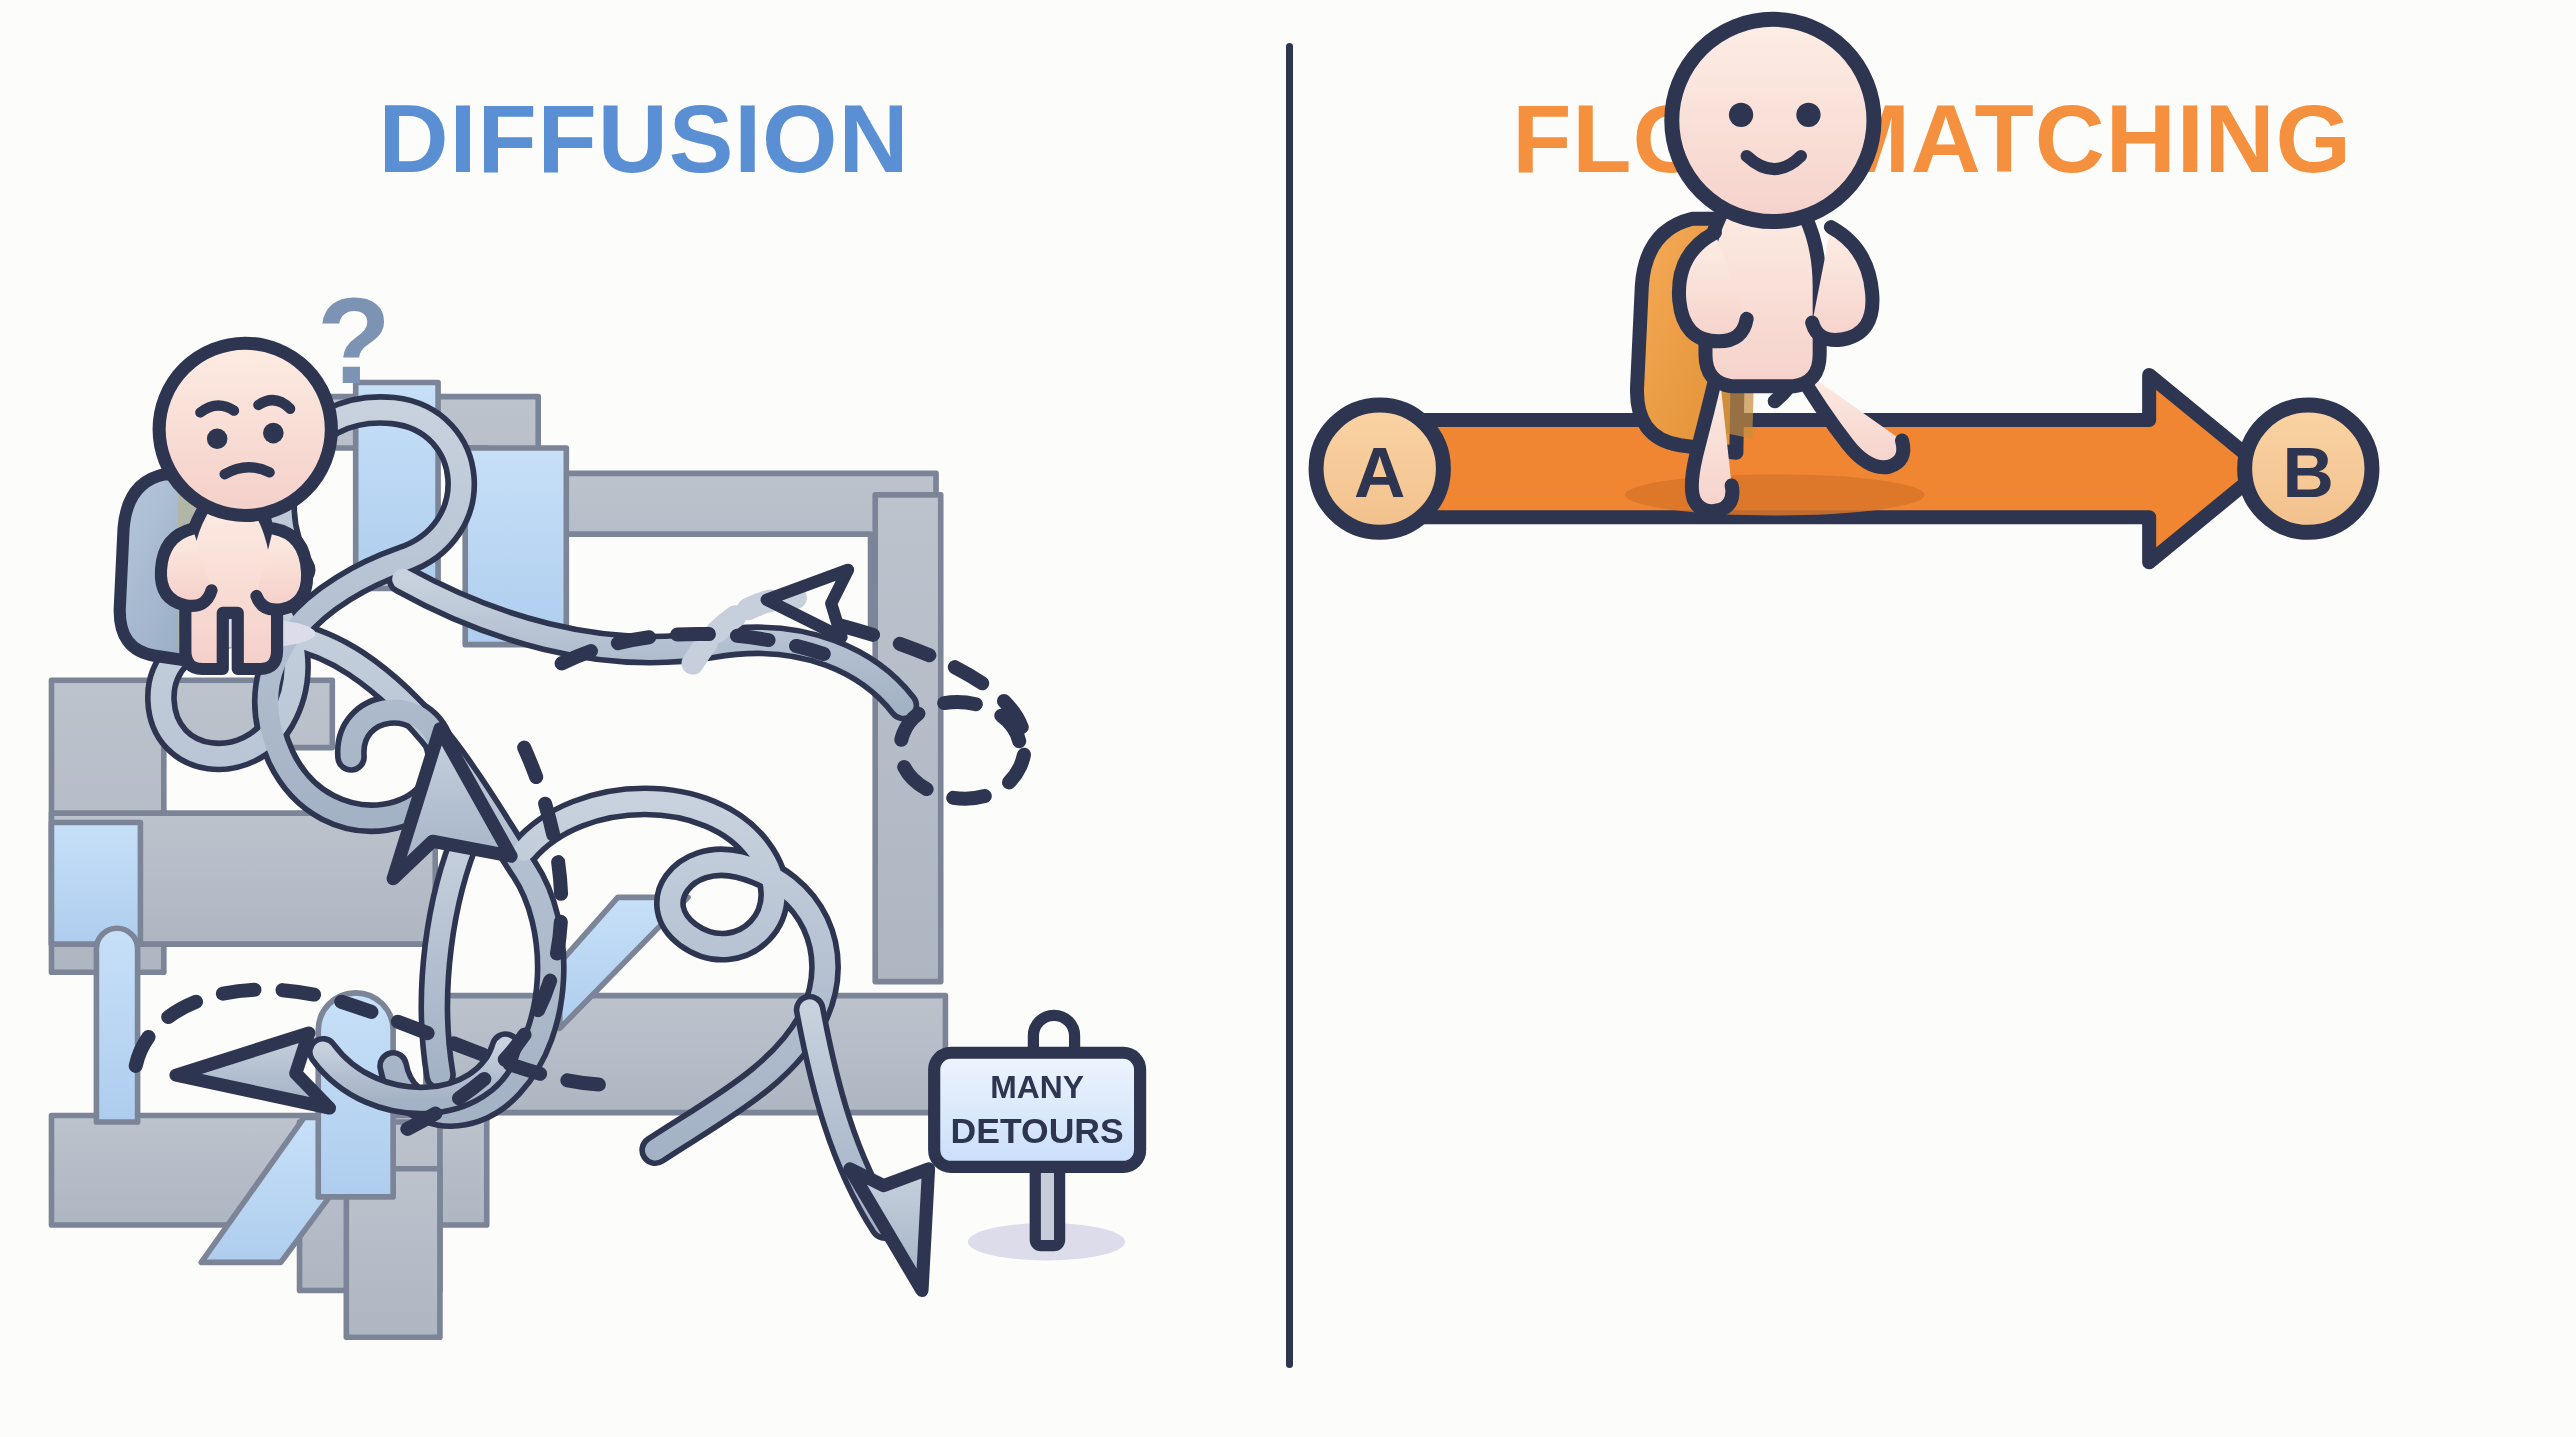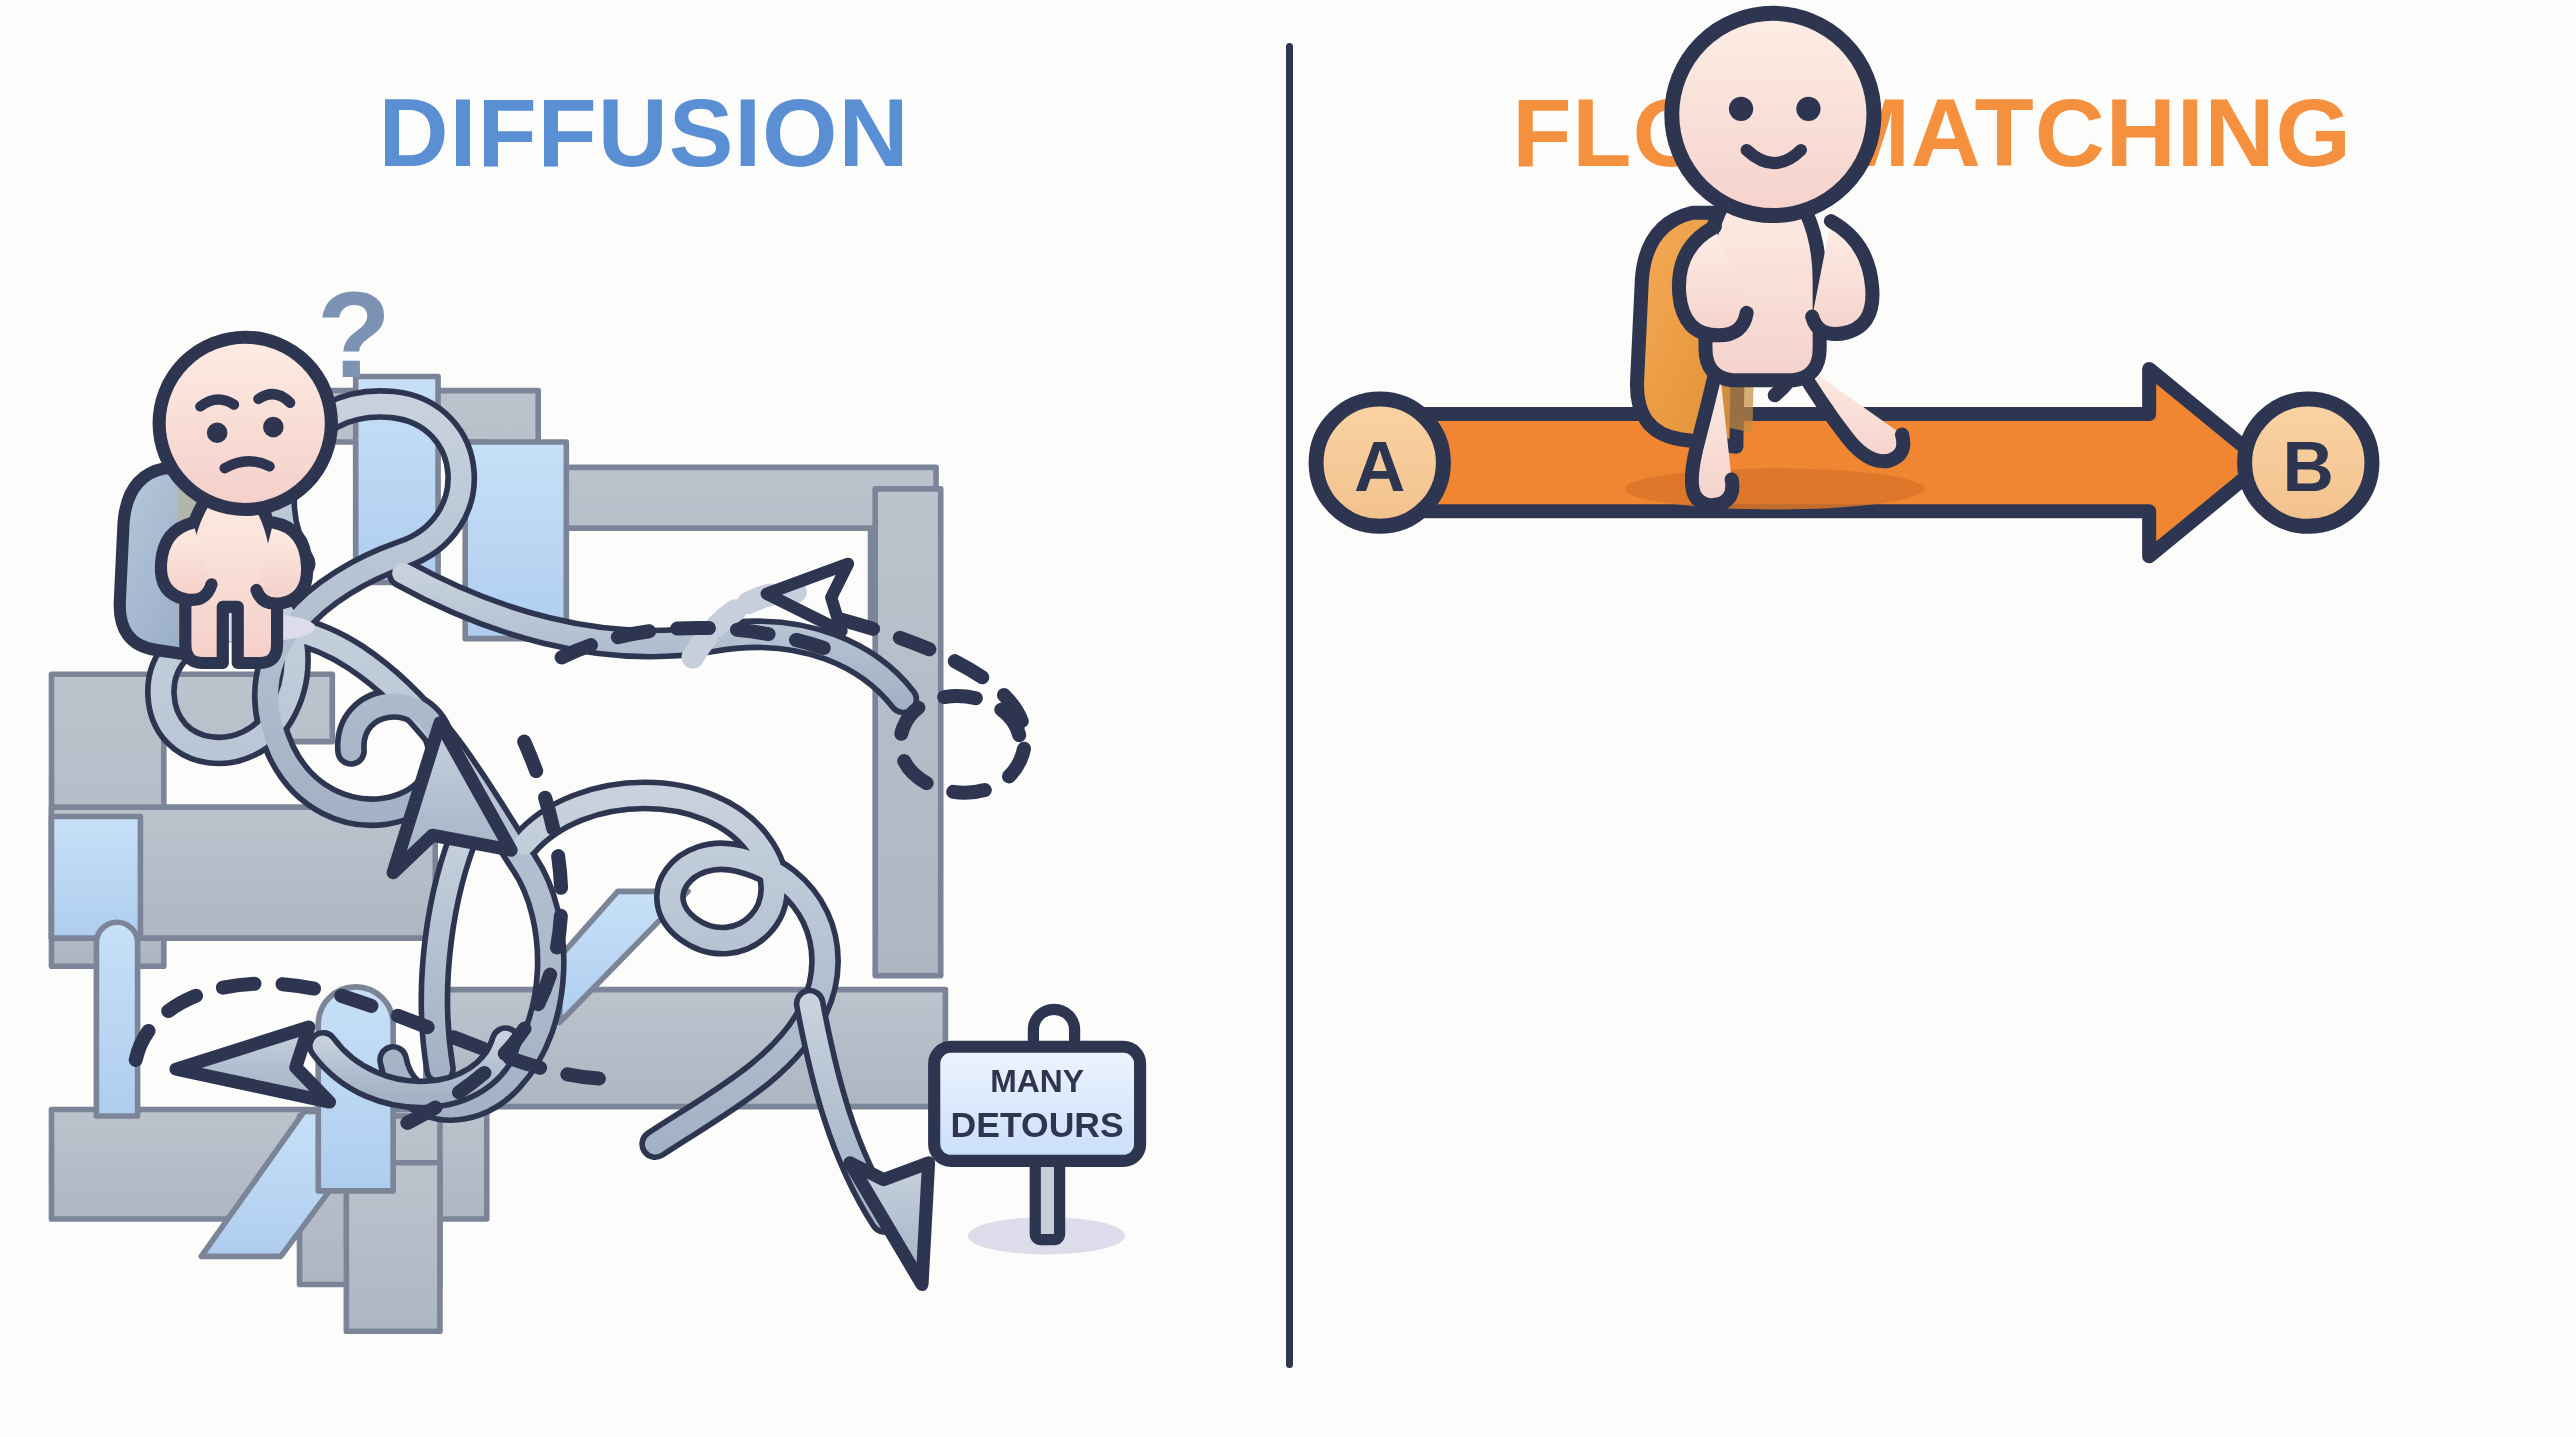--- a/index.html
+++ b/index.html
@@ -12,21 +12,21 @@
   }
   #stage {
     position: relative;
     width: 2576px;
     height: 1438px;
     background: #fcfcfb;
     overflow: hidden;
   }
   .panel {
     position: absolute;
-    top: 2px;
+    top: 8px;
     height: 1396px;
   }
   #panel-diffusion { left: 0; width: 1288px; }
   #panel-flow { left: 1288px; width: 1288px; }
 
   .panel-title {
     position: absolute;
     top: 82px;
     width: 100%;
     text-align: center;

